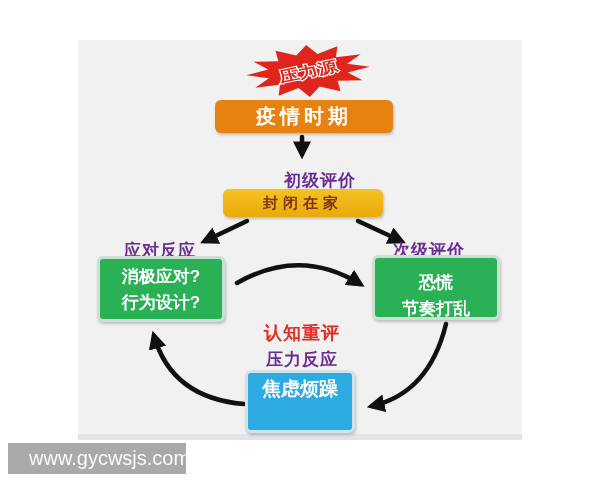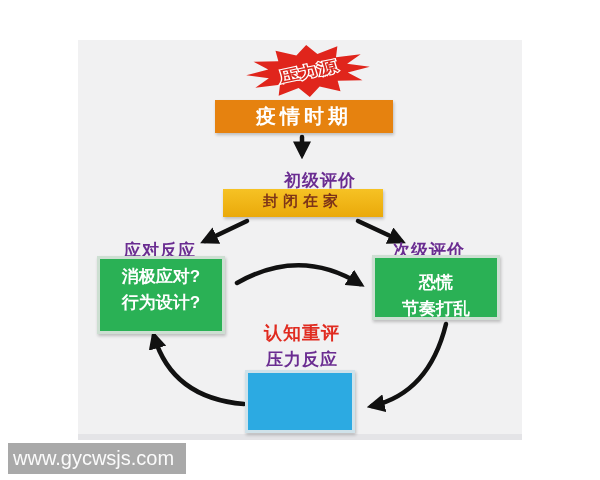--- a/index.html
+++ b/index.html
@@ -12,43 +12,43 @@
     background:#f1f1f2;border-bottom:6px solid #e4e4e7;
   }
   .tg-badge{
     position:absolute;left:445px;top:12px;width:155px;height:27px;
     background:#a9a9a9;color:#ffffff;font-size:19px;line-height:27px;
     padding-left:10px;box-sizing:border-box;letter-spacing:1px;
   }
   .watermark{
     position:absolute;left:8px;top:443px;width:178px;height:31px;
     background:#a9a9a9;color:#fbfbfb;font-size:20px;line-height:31px;
-    padding-left:5px;box-sizing:border-box;
+    padding-left:21px;box-sizing:border-box;
   }
   .arrows{position:absolute;left:0;top:0;width:600px;height:480px;pointer-events:none;}
   .burst{position:absolute;left:246px;top:43px;width:124px;height:56px;transform:rotate(-4deg);}
   .box{
     position:absolute;text-align:center;color:#ffffff;font-weight:bold;
-    box-sizing:border-box;box-shadow:1px 2px 3px rgba(0,0,0,0.22);
+    box-sizing:border-box;box-shadow:1px 2px 3px rgba(0,0,0,0.22);border-radius:6px;
   }
   .orange{
     left:215px;top:100px;width:178px;height:33px;line-height:33px;
     background:#e6820f;font-size:20px;letter-spacing:4px;
     font-family:"DejaVu Serif",serif;
   }
   .yellow{
     left:223px;top:189px;width:160px;height:28px;line-height:28px;
     background:linear-gradient(#f6c224,#eaa90a);color:#7d3418;
-    font-size:15px;letter-spacing:5px;font-family:Liberation Mono, monospace;
+    font-size:15px;letter-spacing:5px;font-family:Liberation Serif, serif;
   }
   .green{
     background:#2ab155;border:3px solid #cddfd2;font-size:17px;
     line-height:1.55;padding-top:5px;
   }
-  .green.gleft{left:97px;top:256px;width:128px;height:78px;}
+  .green.gleft{left:97px;top:256px;width:128px;height:66px;}
   .green.gright{left:372px;top:255px;width:128px;height:65px;padding-top:12px;}
   .blue{
     left:245px;top:370px;width:110px;height:63px;background:#2caae2;
     border:3px solid #cfe2ea;font-size:19px;line-height:1.45;padding-top:2px;
   }
   .plabel{
     position:absolute;color:#6a2c91;font-weight:bold;font-size:17px;
     letter-spacing:1px;width:106px;text-align:center;
   }
   .pl-primary{left:250px;top:169px;text-align:right;}
@@ -107,17 +107,18 @@
   <div class="box green gright">
     <div>恐慌</div>
     <div>节奏打乱</div>
   </div>
 
   <div class="rlabel">认知重评</div>
 
   <div class="plabel pl-response">压力反应</div>
 
   <div class="box blue">
+    <div>焦虑烦躁</div>
   </div>
 
   <div class="watermark">www.gycwsjs.com</div>
 
 </div>
 
 </body></html>

